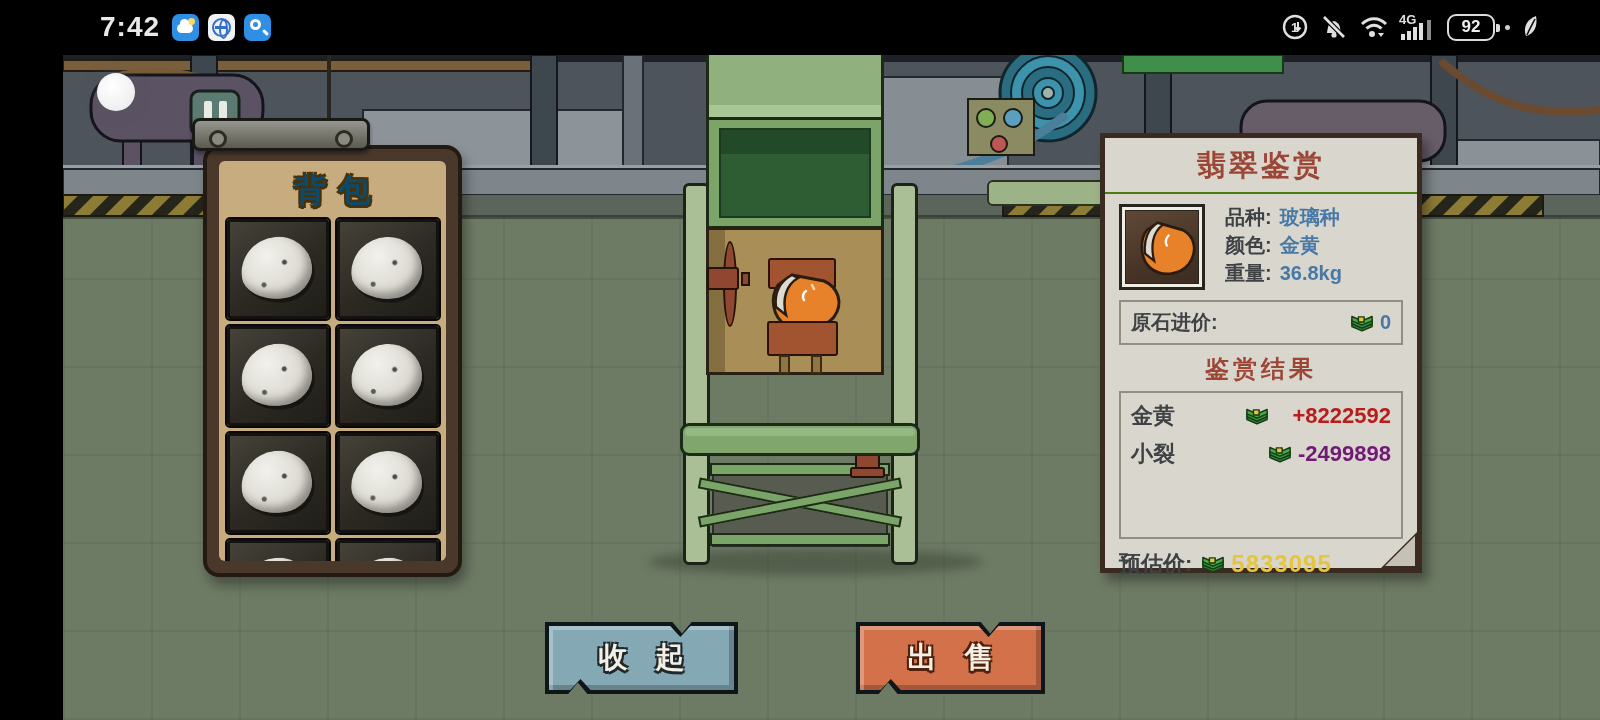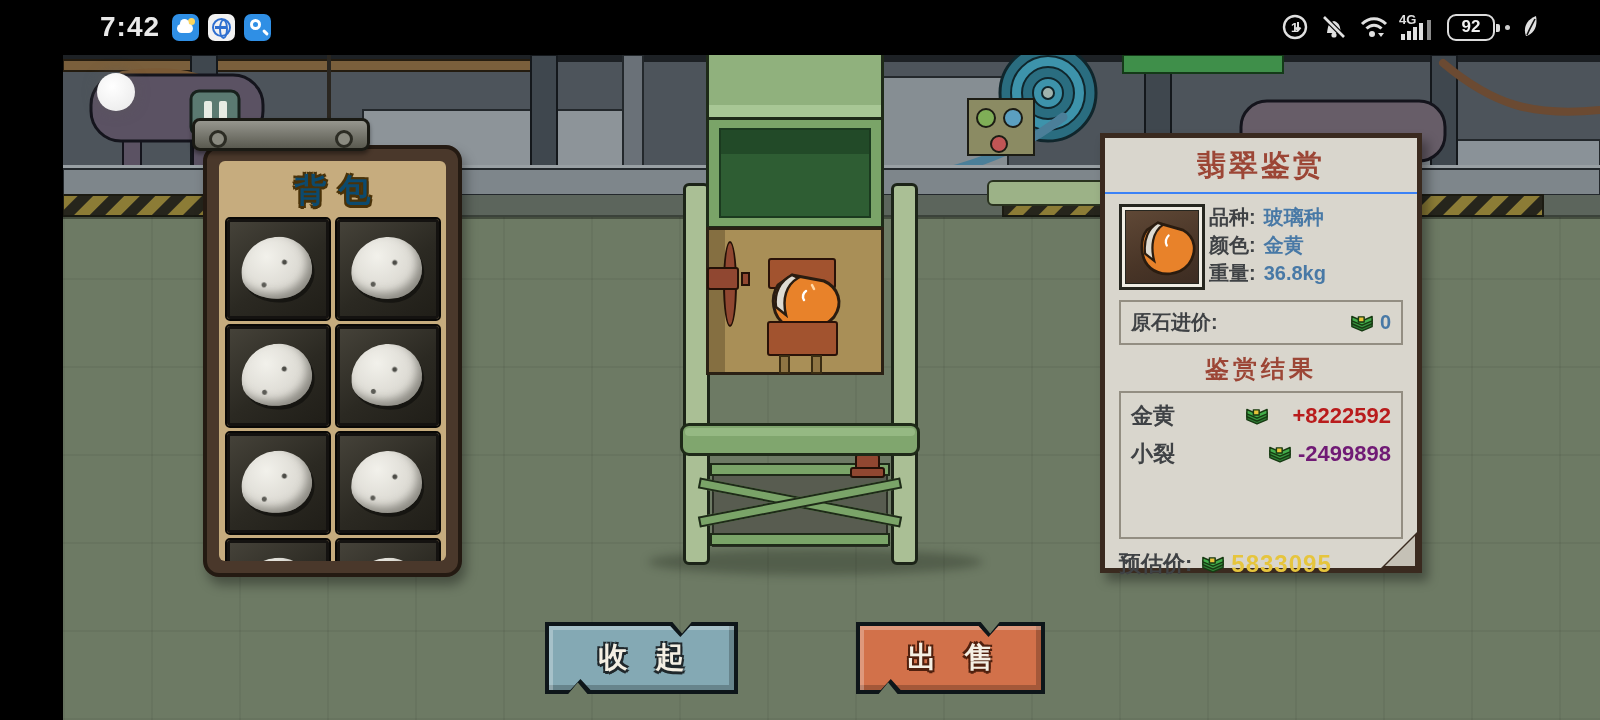--- a/index.html
+++ b/index.html
@@ -83,23 +83,23 @@
     border-radius:52% 48% 46% 54% / 58% 52% 48% 42%;
     transform:rotate(-6deg);
     box-shadow:2px 4px 0 rgba(10,10,8,.55), inset -4px -6px 8px rgba(90,88,80,.55); }
   .bp-clip { position:absolute; left:129px; top:63px; width:178px; height:33px; background:linear-gradient(#96968e,#5a5a50); border:3px solid #1a1a14; border-radius:8px; z-index:12; box-shadow:0 3px 4px rgba(0,0,0,.4); }
   .bp-clip:before, .bp-clip:after { content:""; position:absolute; top:9px; width:12px; height:12px; border:3px solid #2c2c24; border-radius:50%; background:#8a8a80; }
   .bp-clip:before { left:14px; } .bp-clip:after { right:14px; }
 
   
   #appraise { position:absolute; left:1037px; top:78px; width:322px; height:440px; background:#d9d6cd; border:5px solid #3a2a1f; box-shadow:6px 8px 10px rgba(0,0,0,.35); z-index:10; }
   .ap-title { text-align:center; font-size:29px; font-weight:800; color:#9c4636; padding:8px 0 6px 0; letter-spacing:3px;
-    border-bottom:2px solid #3b82f6; }
+    border-bottom:2px solid #4d7c0f; }
   .ap-body { padding:10px 14px 0 14px; }
-  .ap-top { display:flex; gap:4px;justify-content:space-between; }
+  .ap-top { display:flex; gap:20px;justify-content:space-between; }
   .ap-imgframe { width:86px; height:86px; border:3px solid #26261f; background:#f0ede4; padding:3px; flex:none; }
   .ap-img { width:100%; height:100%; background:linear-gradient(160deg,#5f4836 0%,#493527 60%,#3c2c22 100%); border:1px solid #26261f; position:relative; }
   .ap-fields { flex:1; }
   .ap-row { display:flex; align-items:center; font-size:20px; line-height:26px; margin-bottom:2px; }
   .ap-label { color:#3f4245; font-weight:700; margin-right:8px; white-space:nowrap; }
   .ap-val { color:#4879a6; font-weight:700; }
   .money { width:26px; height:20px; margin-right:5px; flex:none; }
   .ap-box { border:2px solid #938e82; margin-top:10px; padding:7px 10px; display:flex; align-items:center; font-size:20px; }
   .ap-box .spacer { flex:1; }
   .ap-sect { text-align:center; font-size:24px; font-weight:800; color:#9c4636; letter-spacing:4px; margin-top:8px; }

